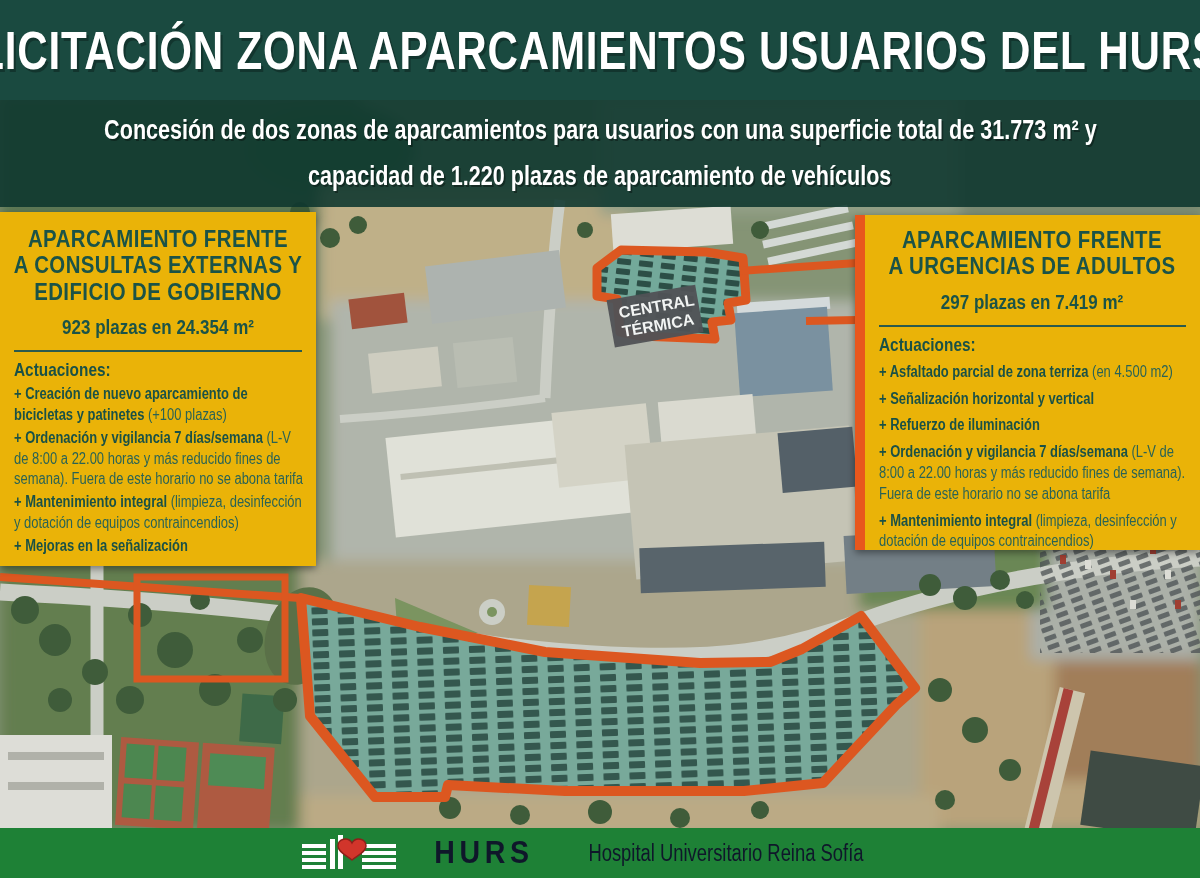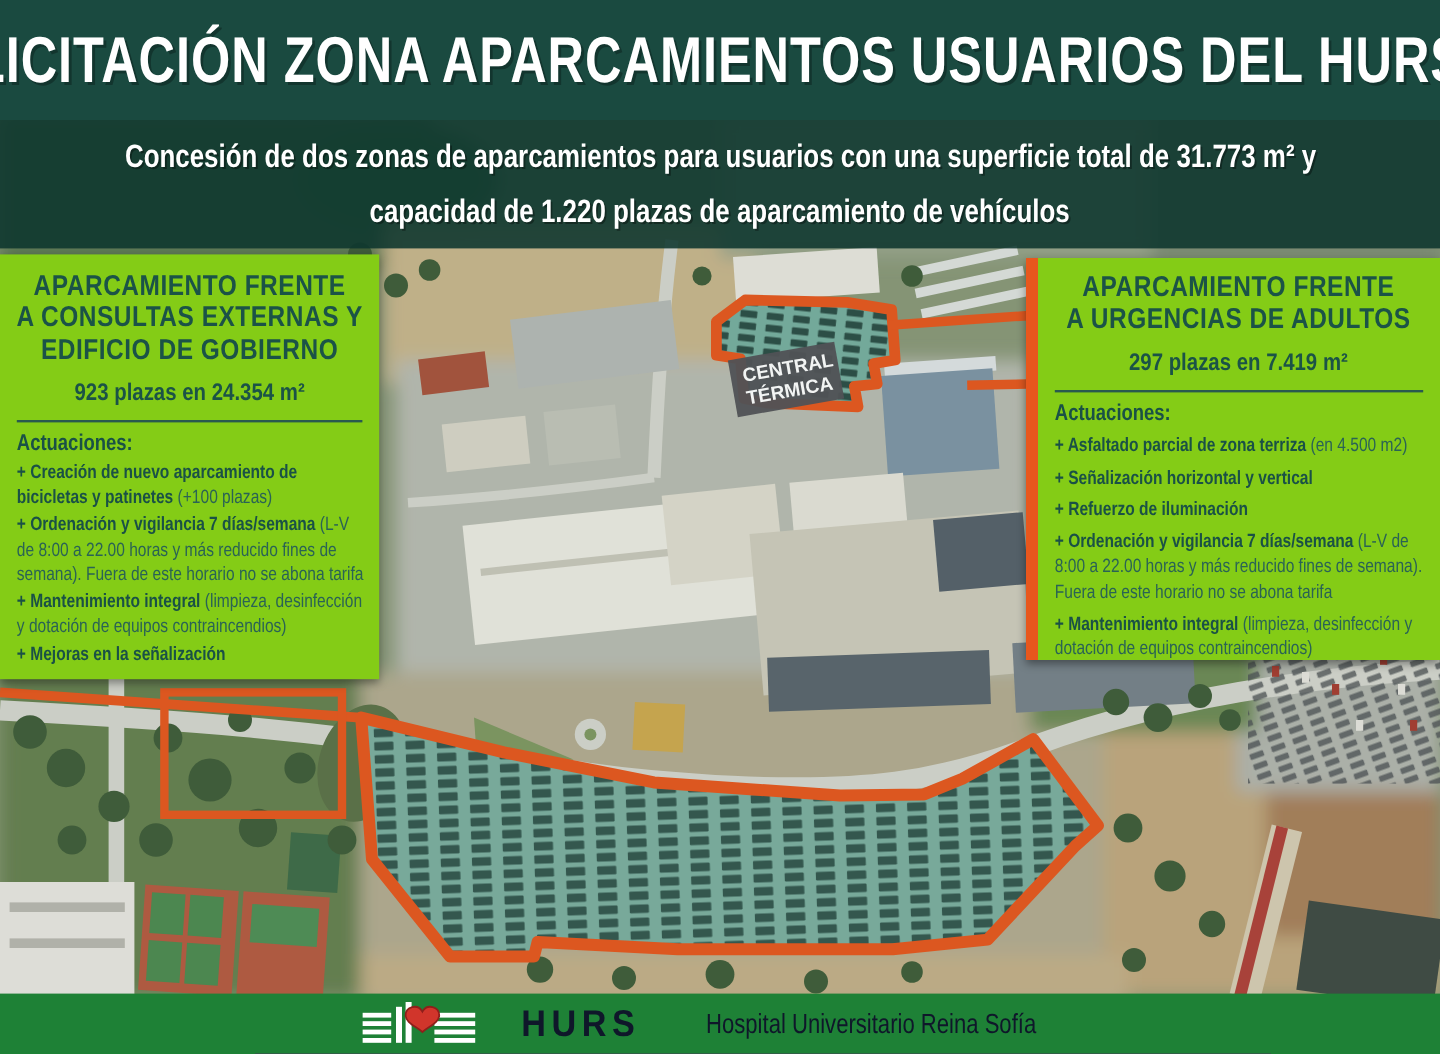--- a/index.html
+++ b/index.html
@@ -14,21 +14,21 @@
   .hdr .t{font-weight:bold;font-size:54px;color:#ffffff;white-space:nowrap;
           transform:scaleX(.78);letter-spacing:1px;text-shadow:3px 3px 0 rgba(0,0,0,.28)}
 
   
   .sub{position:absolute;top:100px;left:0;width:1200px;height:107px;background:rgba(13,54,46,.88);
        display:flex;flex-direction:column;align-items:center;justify-content:center;gap:15px;z-index:4}
   .sub .l{font-weight:bold;font-size:27px;color:#ffffff;white-space:nowrap;
           transform:scaleX(.8);text-shadow:2px 2px 0 rgba(0,0,0,.35)}
 
   
-  .panel{position:absolute;background:#84cc16;color:#1b5347;z-index:4;
+  .panel{position:absolute;background:#eab308;color:#1b5347;z-index:4;
          box-shadow:0 3px 7px rgba(0,0,0,.4)}
   .panel.pl{top:212px;left:0;width:316px;height:354px;padding:14px 14px 0}
   .panel.pr{top:215px;left:855px;width:345px;height:335px;border-left:10px solid #e8571d;padding:12px 14px 0}
   .headwrap{transform:scaleX(.85);transform-origin:center top}
   .pl .headwrap{width:372px;margin-left:-42px}
   .pr .headwrap{width:372px;margin-left:-33px}
   .ph{text-align:center;font-weight:bold;font-size:24px;line-height:1.1;color:#1b5347;letter-spacing:.5px}
   .cap{text-align:center;font-weight:bold;font-size:20px;margin-top:11px;color:#1b5347}
   .divider{border-top:2px solid #2a5a4e;margin:11px 0 7px}
   .acts{transform:scaleX(.81);transform-origin:left top}

